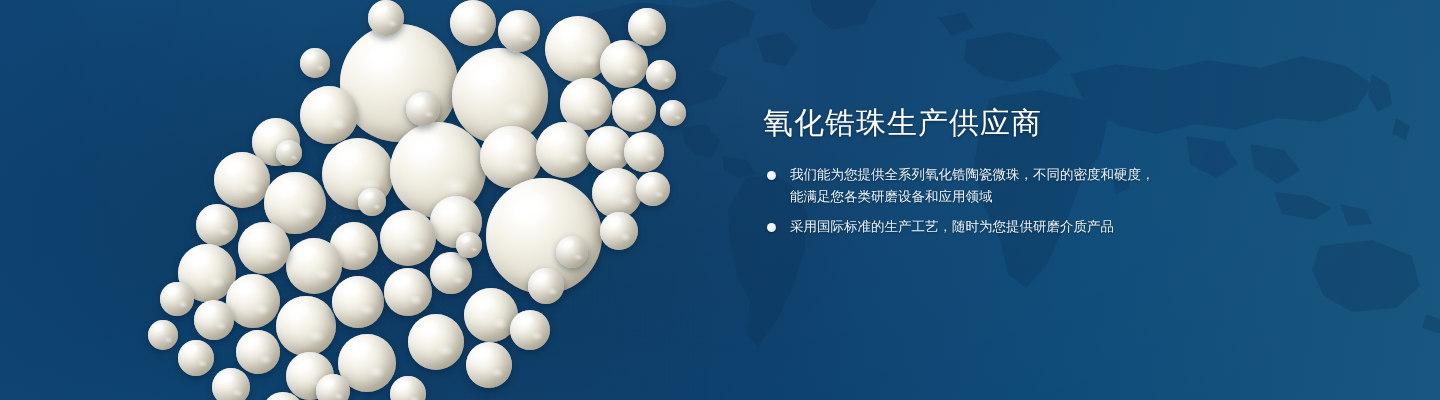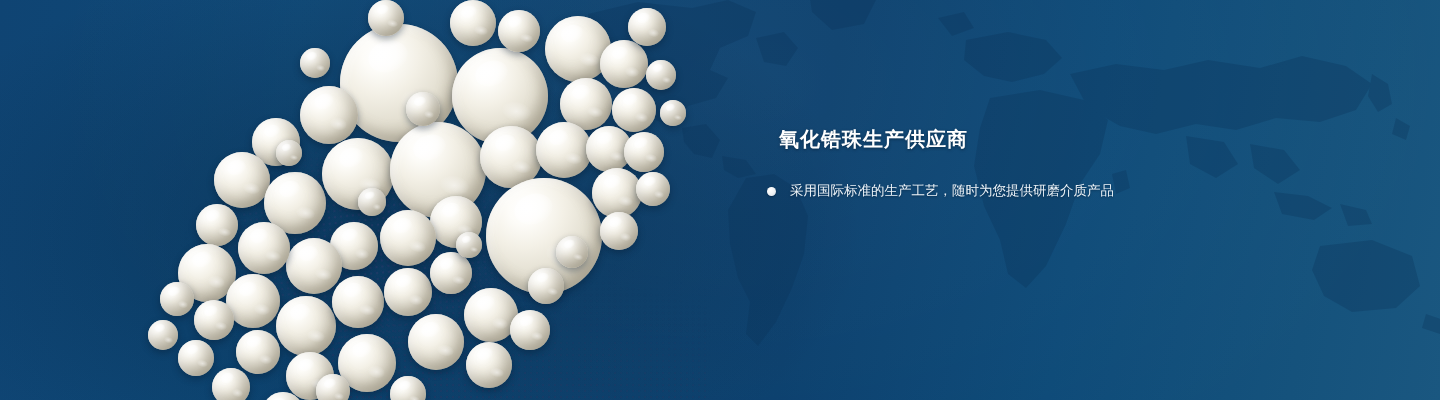--- a/index.html
+++ b/index.html
@@ -119,24 +119,24 @@
   }
 
   
   .content {
     position: absolute;
     left: 763px;
     top: 104px;
     width: 470px;
   }
   .title {
-    margin: 16px;
-    font-size: 20px;
+    margin: 0;
+    font-size: 30px;
     line-height: 38px;
-    font-weight: bold;
+    font-weight: normal;
     color: #ffffff;
     letter-spacing: 1px;
     text-shadow: 0 1px 3px rgba(3,22,42,0.55);
   }
   .bullets {
     margin: 22px 0 0 0;
     padding: 0;
     list-style: none;
   }
   .bullet {
@@ -271,18 +271,23 @@
     <div class="bead" style="left:316px;  top:374px; width:34px;  height:34px;"></div>
     <div class="bead" style="left:390px;  top:376px; width:36px;  height:36px;"></div>
   </div>
 
   <div class="content">
     <h1 class="title">氧化锆珠生产供应商</h1>
 
     <ul class="bullets">
       <li class="bullet">
         <span class="bullet-dot"></span>
+        <span>我们能为您提供全系列氧化锆陶瓷微珠，不同的密度和硬度，</span>
+        <span class="bullet-line2">能满足您各类研磨设备和应用领域</span>
+      </li>
+      <li class="bullet">
+        <span class="bullet-dot"></span>
         <span>采用国际标准的生产工艺，随时为您提供研磨介质产品</span>
       </li>
     </ul>
   </div>
 
 </div>
 
 </body></html>

